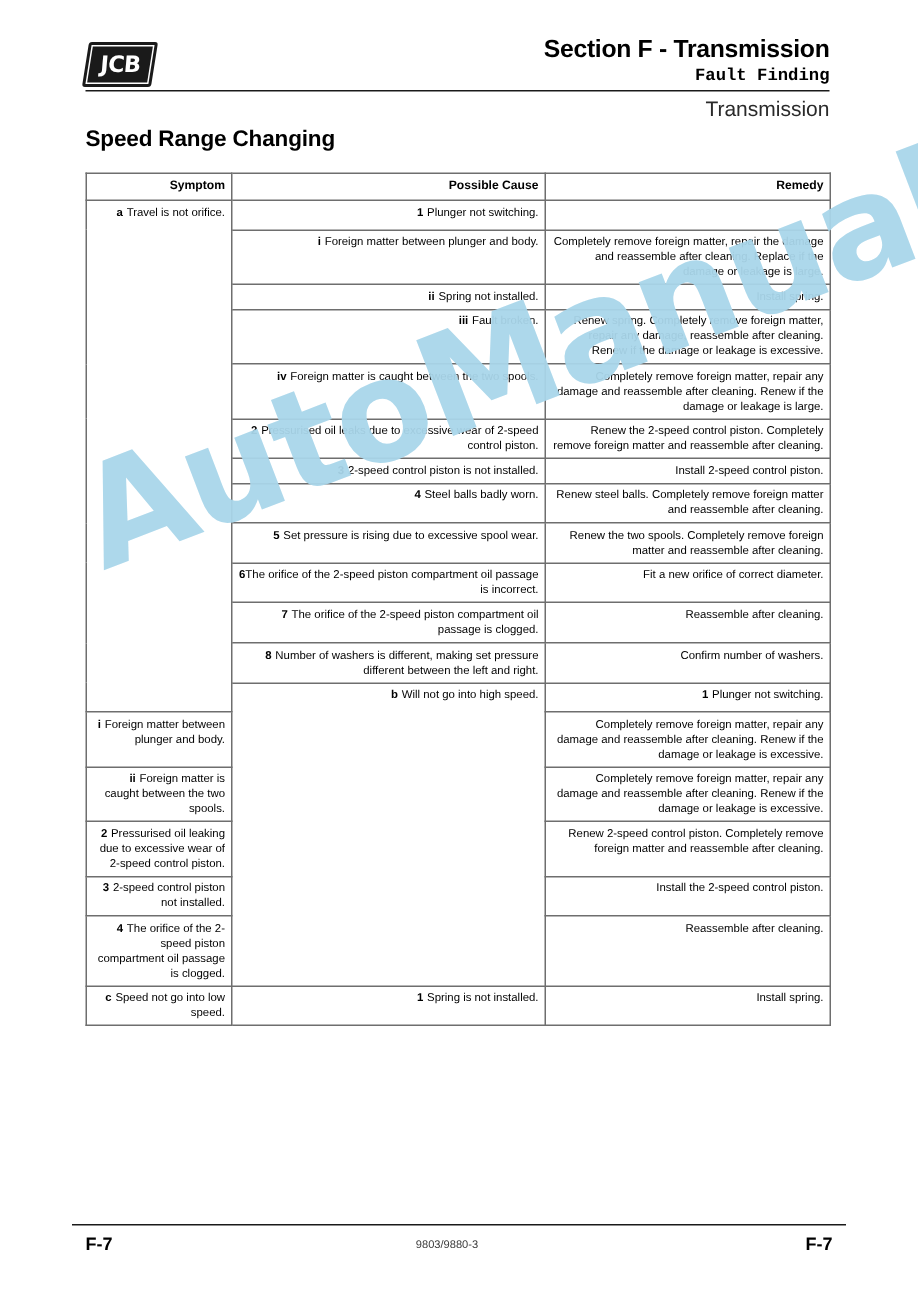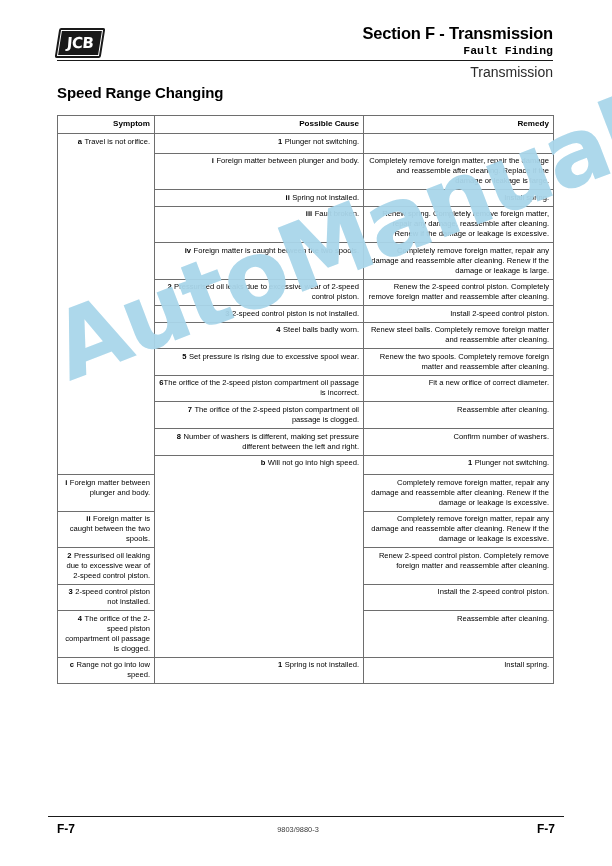--- a/index.html
+++ b/index.html
@@ -307,21 +307,21 @@
           </tr>
           <tr>
             <td><span class="mark">3</span><span>2-speed control piston not installed.</span></td>
             <td>Install the 2-speed control piston.</td>
           </tr>
           <tr>
             <td><span class="mark">4</span><span>The orifice of the 2-speed piston compartment oil passage is clogged.</span></td>
             <td>Reassemble after cleaning.</td>
           </tr>
           <tr>
-            <td><span class="mark">c</span><span>Range not go into low speed.</span></td>
+            <td><span class="mark">c</span><span>Speed not go into low speed.</span></td>
             <td><span class="mark">1</span><span>Spring is not installed.</span></td>
             <td>Install spring.</td>
           </tr>
         </tbody>
     </table>
   </div>
 
   <div class="ftr-rule"></div>
   <div class="ftr-left">F-7</div>
   <div class="ftr-center">9803/9880-3</div>

